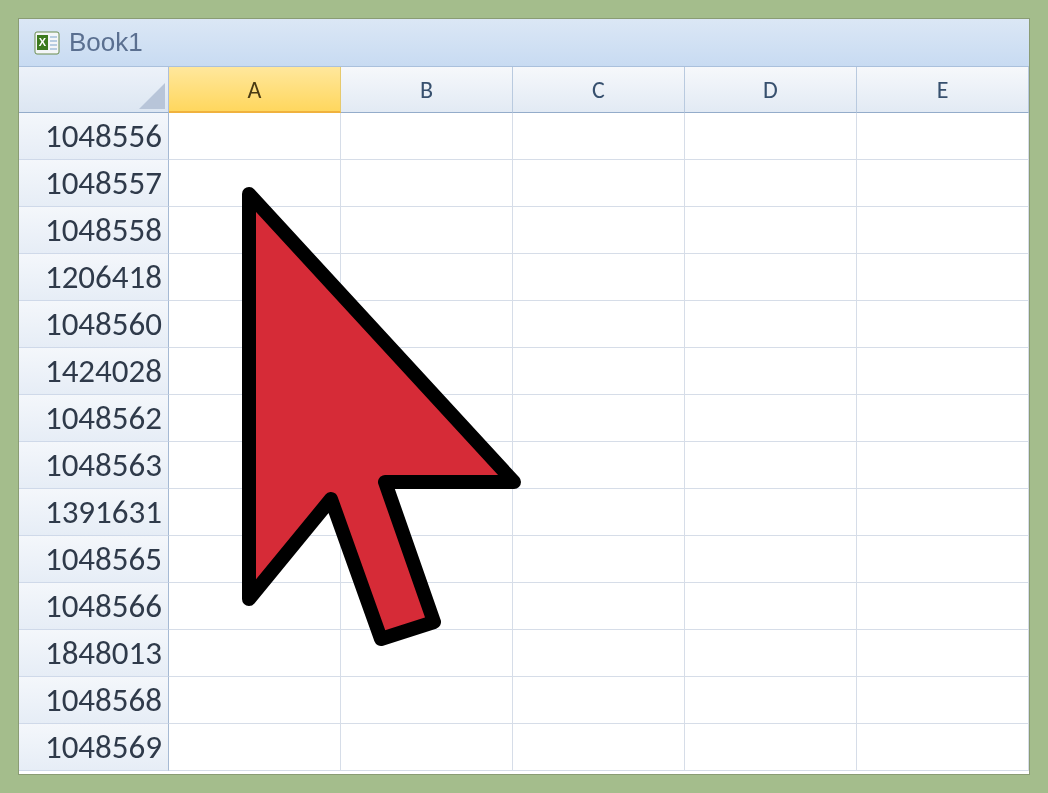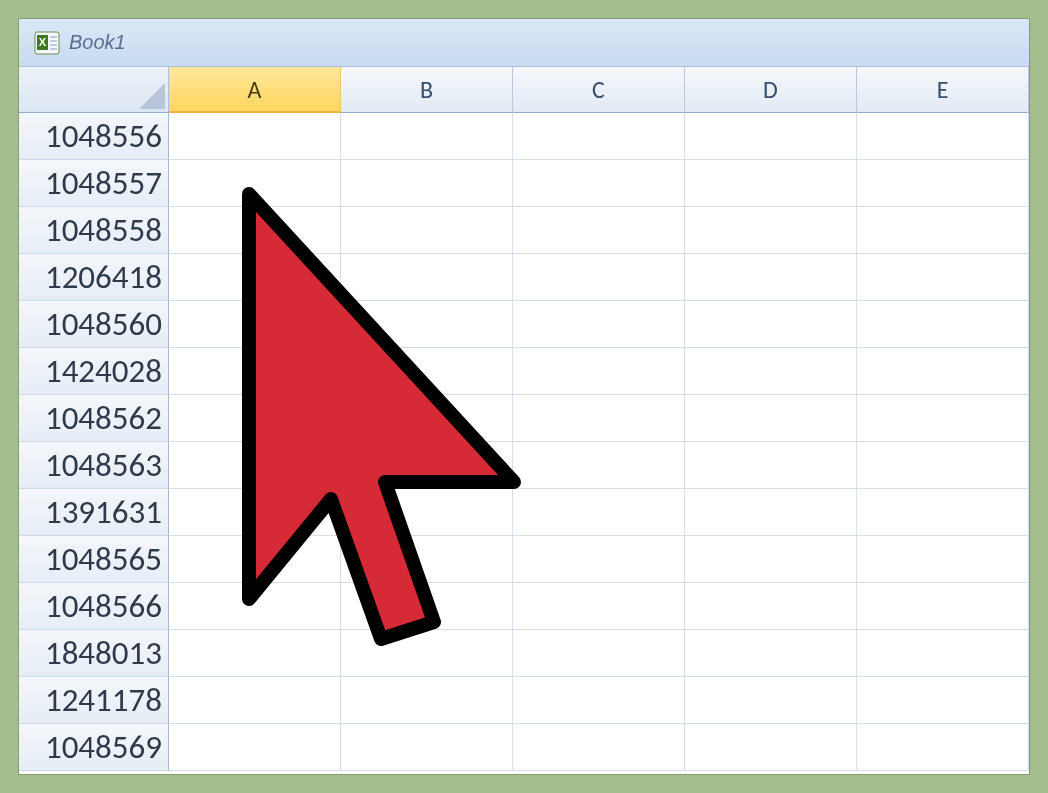--- a/index.html
+++ b/index.html
@@ -26,23 +26,22 @@
   display: flex;
   align-items: center;
   padding-left: 14px;
 }
 .title-bar-icon {
   margin-right: 8px;
   display: inline-flex;
 }
 .title-text {
   color: #5a6f90;
-  font-size: 20px;
+  font-size: 26px;
   font-family: "Segoe UI", Tahoma, sans-serif;
-  font-style: italic;
 }
 .grid-wrap {
   background: #fff;
 }
 .header-row {
   display: flex;
   height: 46px;
 }
 .corner-cell {
   width: 150px;
@@ -234,21 +233,21 @@
         </div>
         <div class="data-row">
           <div class="row-header">1848013</div>
           <div class="cell"></div>
           <div class="cell"></div>
           <div class="cell"></div>
           <div class="cell"></div>
           <div class="cell"></div>
         </div>
         <div class="data-row">
-          <div class="row-header">1241178</div>
+          <div class="row-header">1048568</div>
           <div class="cell"></div>
           <div class="cell"></div>
           <div class="cell"></div>
           <div class="cell"></div>
           <div class="cell"></div>
         </div>
         <div class="data-row">
           <div class="row-header">1048569</div>
           <div class="cell"></div>
           <div class="cell"></div>

